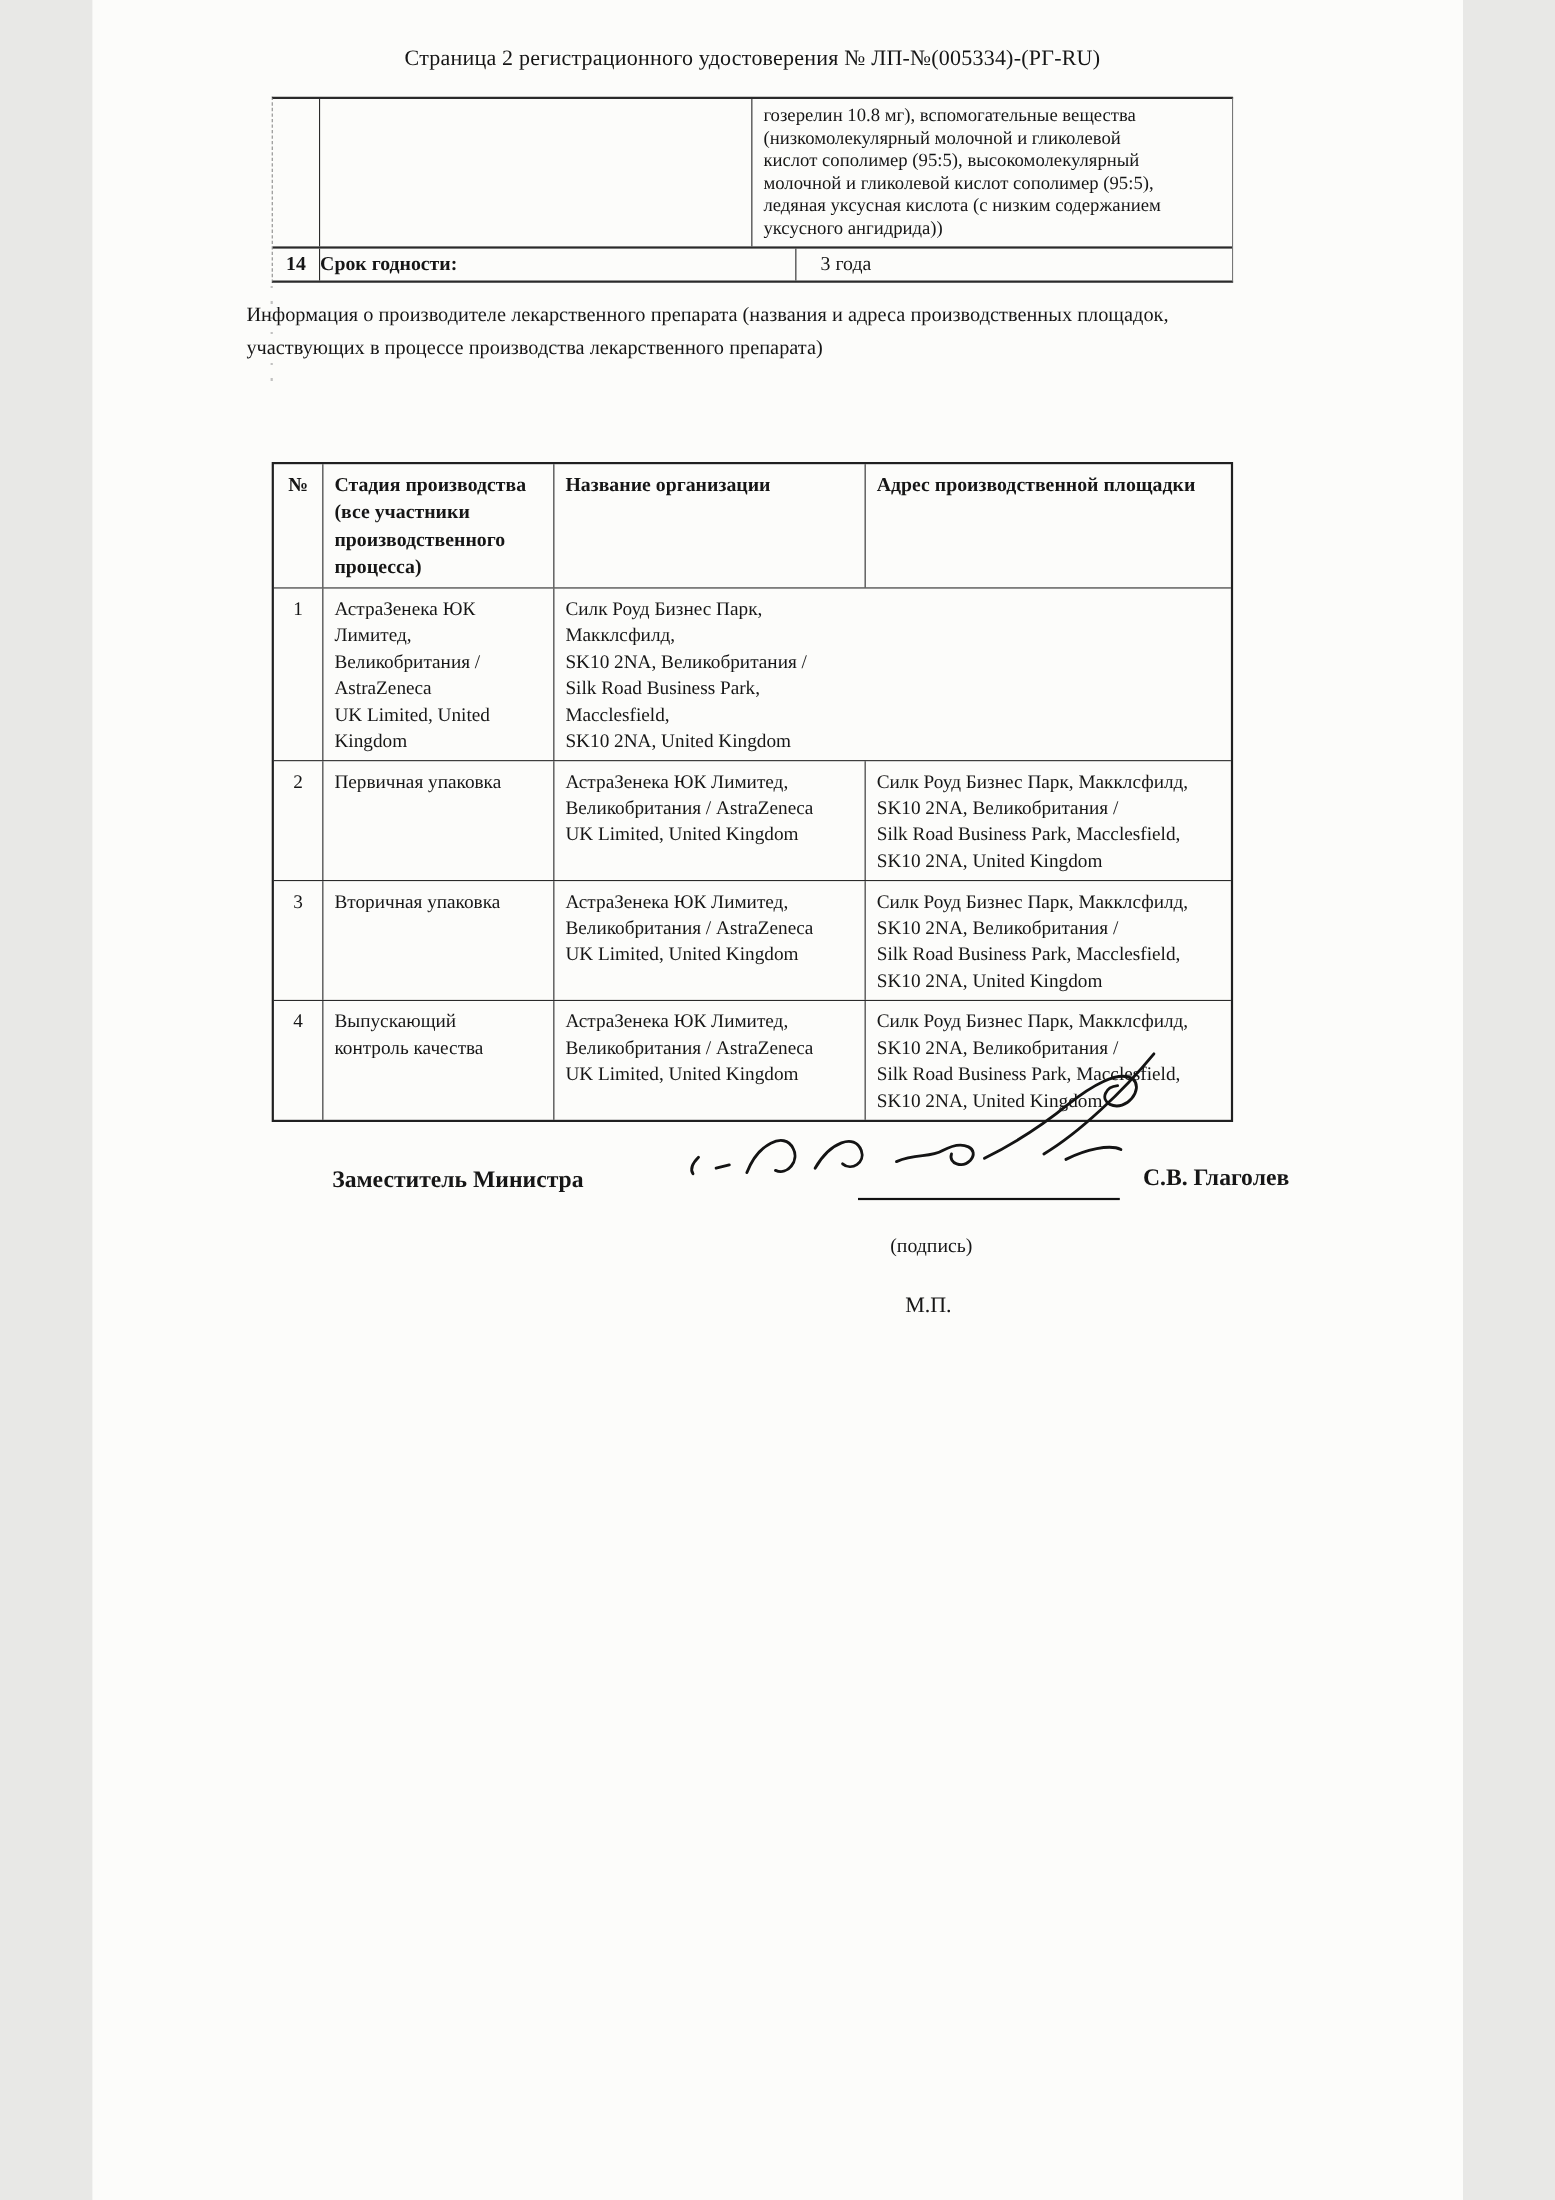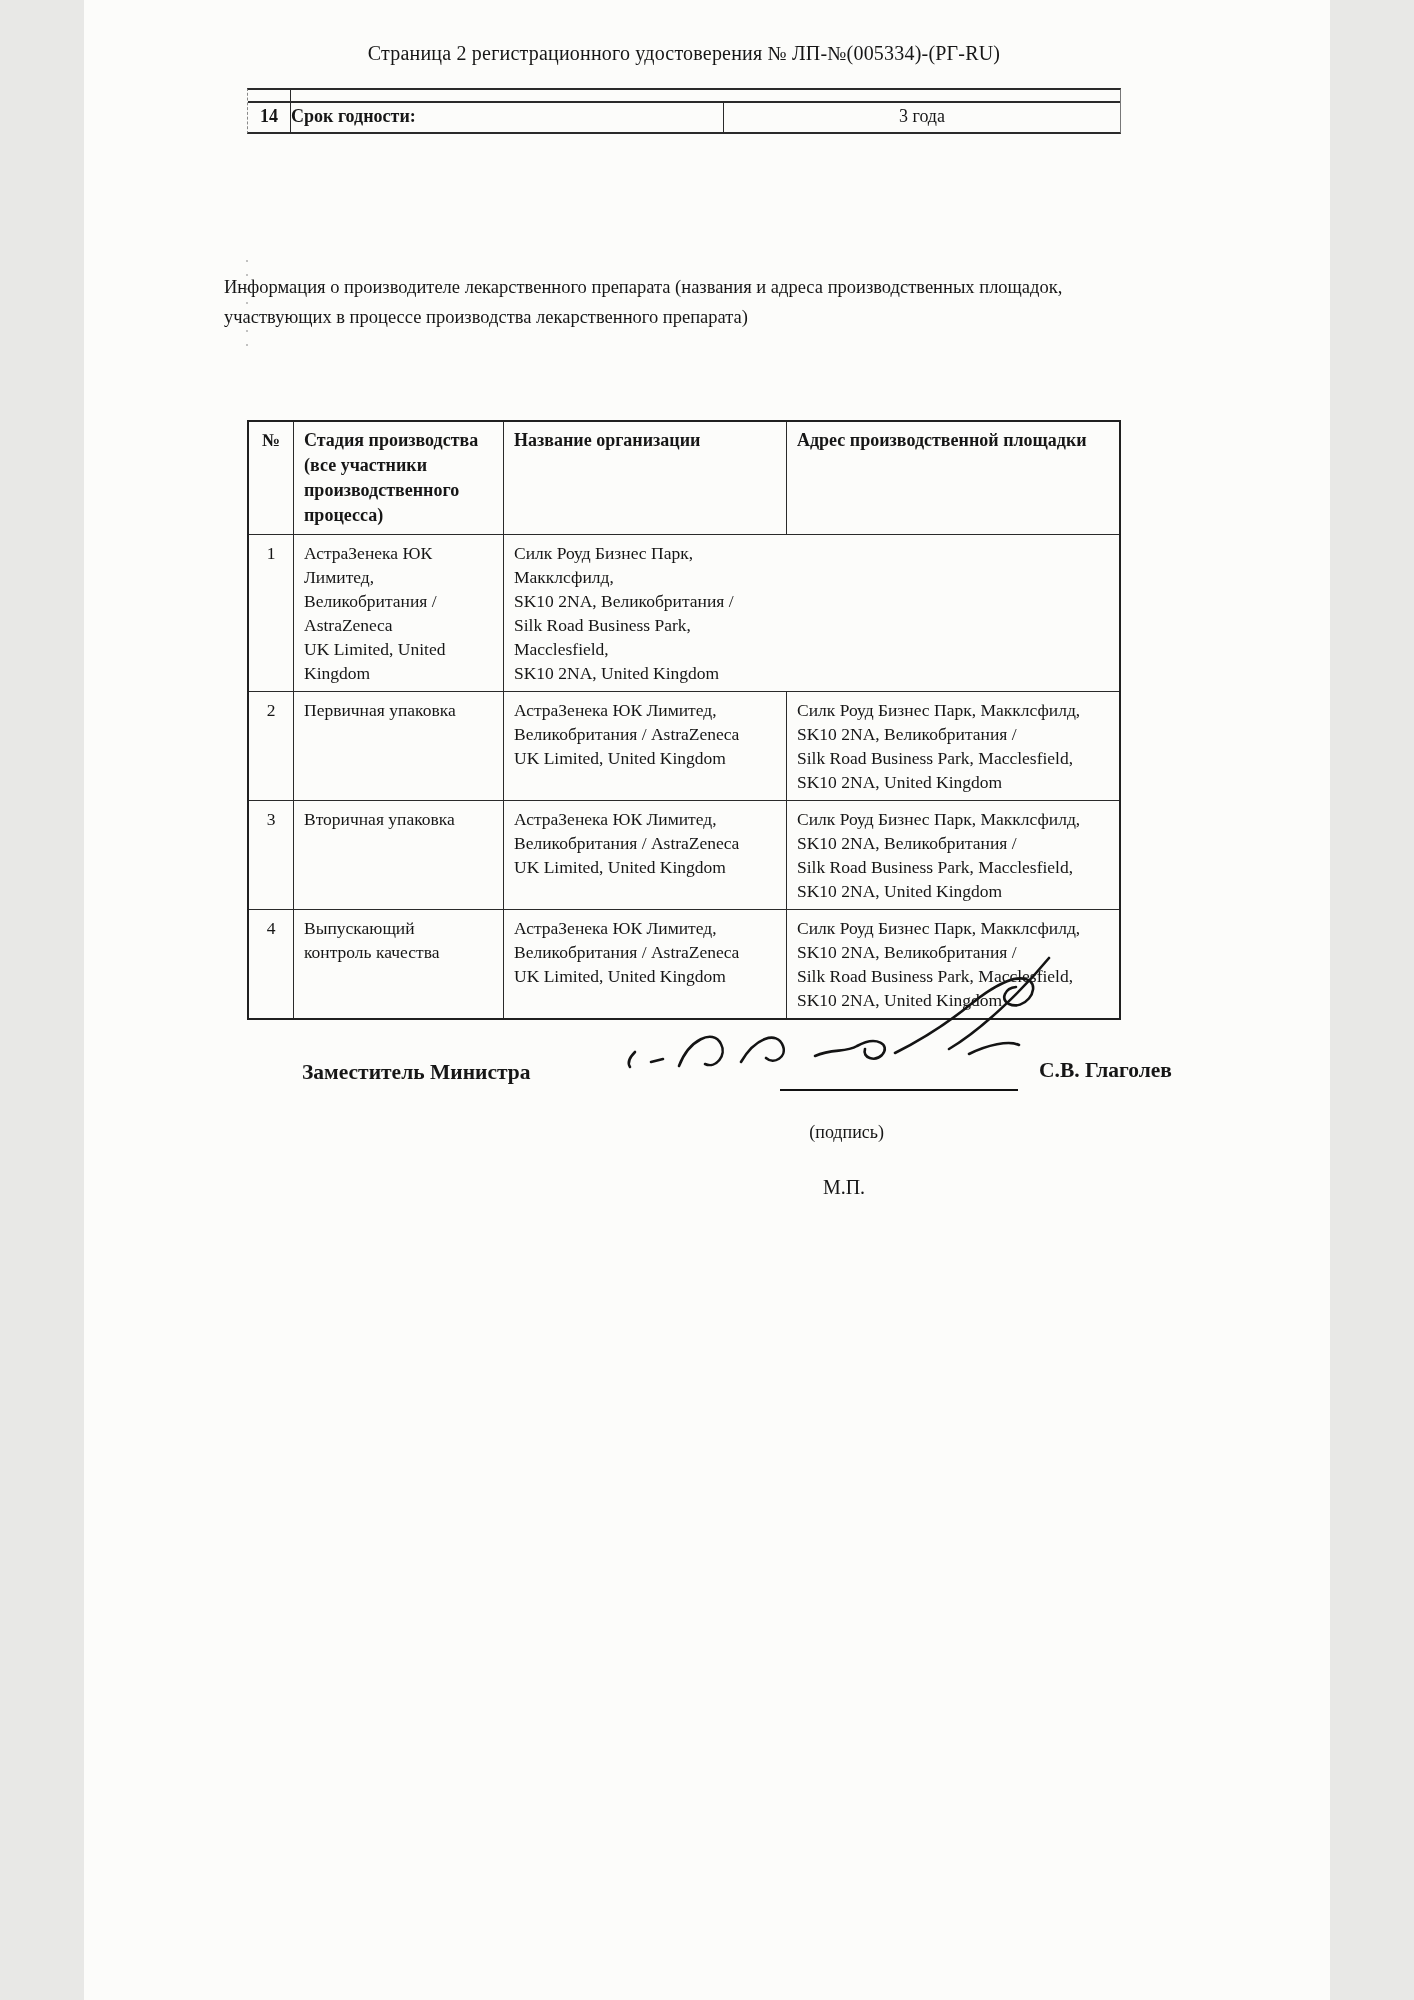--- a/index.html
+++ b/index.html
@@ -30,21 +30,21 @@
     box-sizing:border-box;
   }
   .toptable .trow { display:grid; grid-template-columns:42px 393px 1fr; }
   .toptable .trow.first { border-bottom:2px solid #2a2a2a; }
   .toptable .cell { box-sizing:border-box; padding:5px 10px 6px 10px; }
   .toptable .cell.c2 { border-left:1.5px solid #2a2a2a; }
   .toptable .cell.c3 { border-left:1.5px solid #2a2a2a; }
   .toptable .cont-text { font-size:17px; line-height:20.5px; }
   .toptable .rownum { font-weight:bold; font-size:18px; text-align:center; padding:3px 2px; }
   .toptable .rowlabel { font-weight:bold; font-size:18px; padding:3px 10px 5px 0; }
-  .toptable .rowvalue { font-size:18px; text-align:center; padding:3px 10px 5px 10px;margin-left:40px; }
+  .toptable .rowvalue { font-size:18px; text-align:left; padding:3px 10px 5px 22px;margin-left:40px; }
 
   
   .intro {
     position:absolute; left:140px; top:272px; width:920px;
     text-align:left; font-size:18.5px; line-height:30px;
   }
 
   
   .mtable {
     position:absolute; left:163px; top:420px; width:874px;
@@ -97,20 +97,26 @@
 <body>
 
 <div class="page">
 
   <div class="doc-header">Страница 2 регистрационного удостоверения № ЛП-№(005334)-(РГ-RU)</div>
 
   <div class="toptable">
     <div class="trow first">
       <div class="cell c1"></div>
       <div class="cell c2"></div>
+      <div class="cell c3 cont-text pre">гозерелин 10.8 мг), вспомогательные вещества
+(низкомолекулярный молочной и гликолевой
+кислот сополимер (95:5), высокомолекулярный
+молочной и гликолевой кислот сополимер (95:5),
+ледяная уксусная кислота (с низким содержанием
+уксусного ангидрида))</div>
     </div>
     <div class="trow">
       <div class="cell rownum">14</div>
       <div class="cell c2 rowlabel">Срок годности:</div>
       <div class="cell c3 rowvalue">3 года</div>
     </div>
   </div>
 
   <div class="edge-specks"></div>
 

